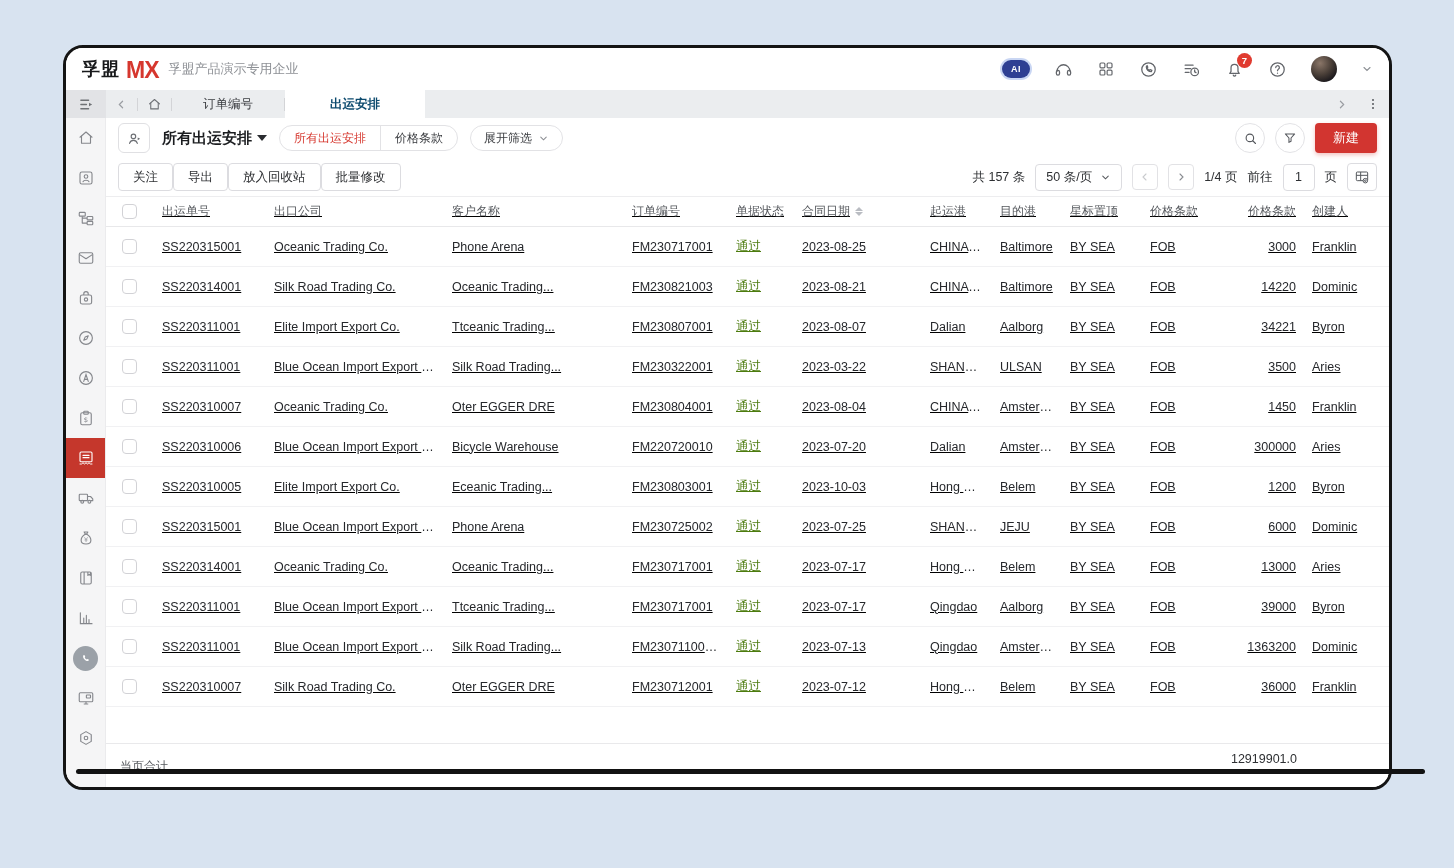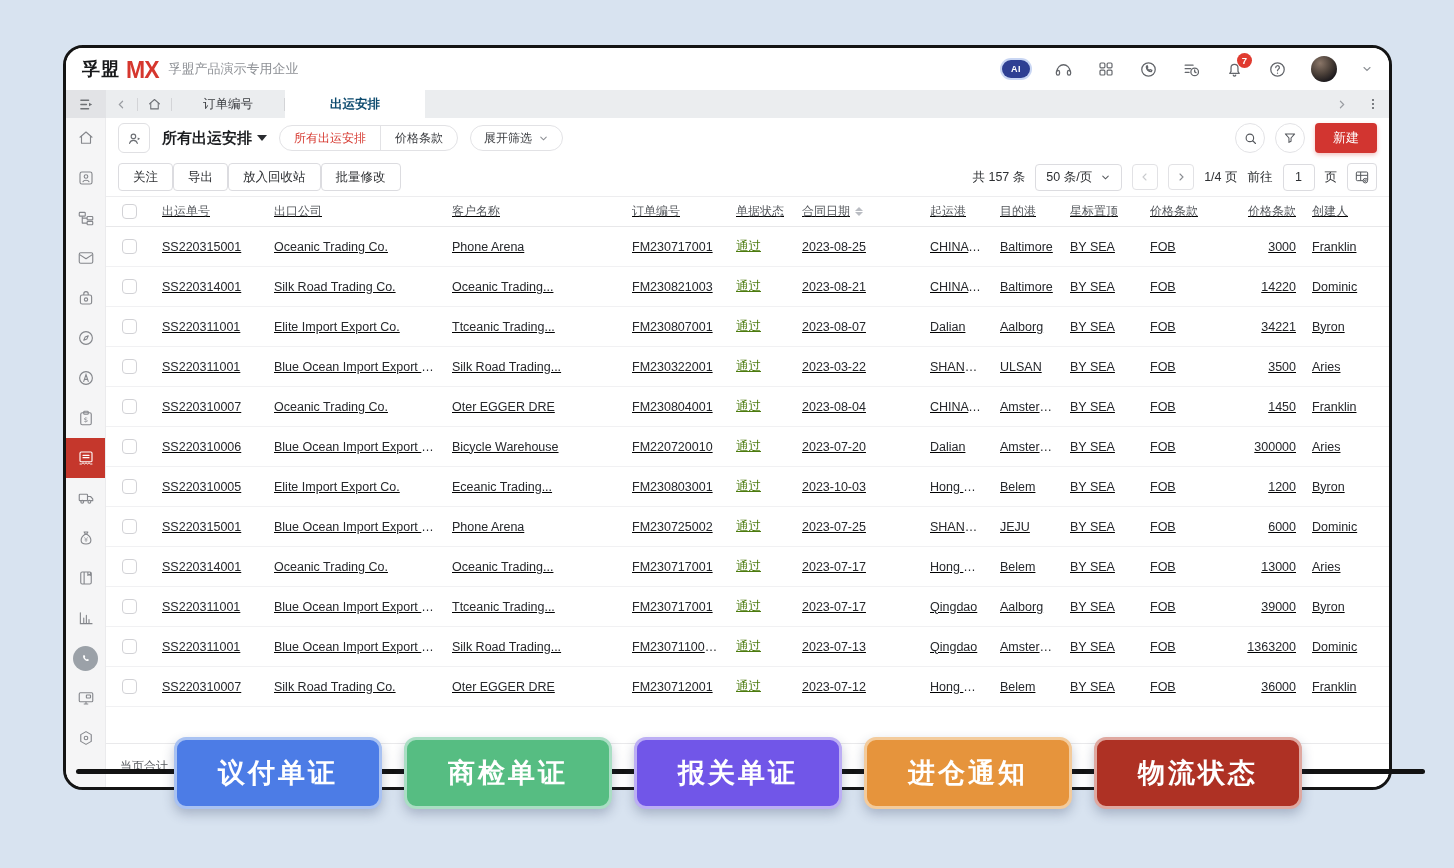--- a/index.html
+++ b/index.html
@@ -640,20 +640,13 @@
         <div class="summary">
           <span class="summary-label">当页合计</span>
           <span class="summary-total">12919901.0</span>
         </div>
 
       </main>
     </div>
   </div>
 
   <div class="flow-line"></div>
-  <div class="flow-row">
-    <div class="flow-btn" style="background: rgb(76, 124, 230); border-color: rgb(169, 194, 242);">议付单证</div>
-    <div class="flow-btn" style="background: rgb(86, 189, 130); border-color: rgb(170, 222, 196);">商检单证</div>
-    <div class="flow-btn" style="background: rgb(113, 86, 232); border-color: rgb(188, 174, 244);">报关单证</div>
-    <div class="flow-btn" style="background: rgb(230, 148, 60); border-color: rgb(243, 203, 156);">进仓通知</div>
-    <div class="flow-btn" style="background: rgb(174, 49, 36); border-color: rgb(223, 168, 160);">物流状态</div>
-  </div>
 </div>
 
 </body></html>

